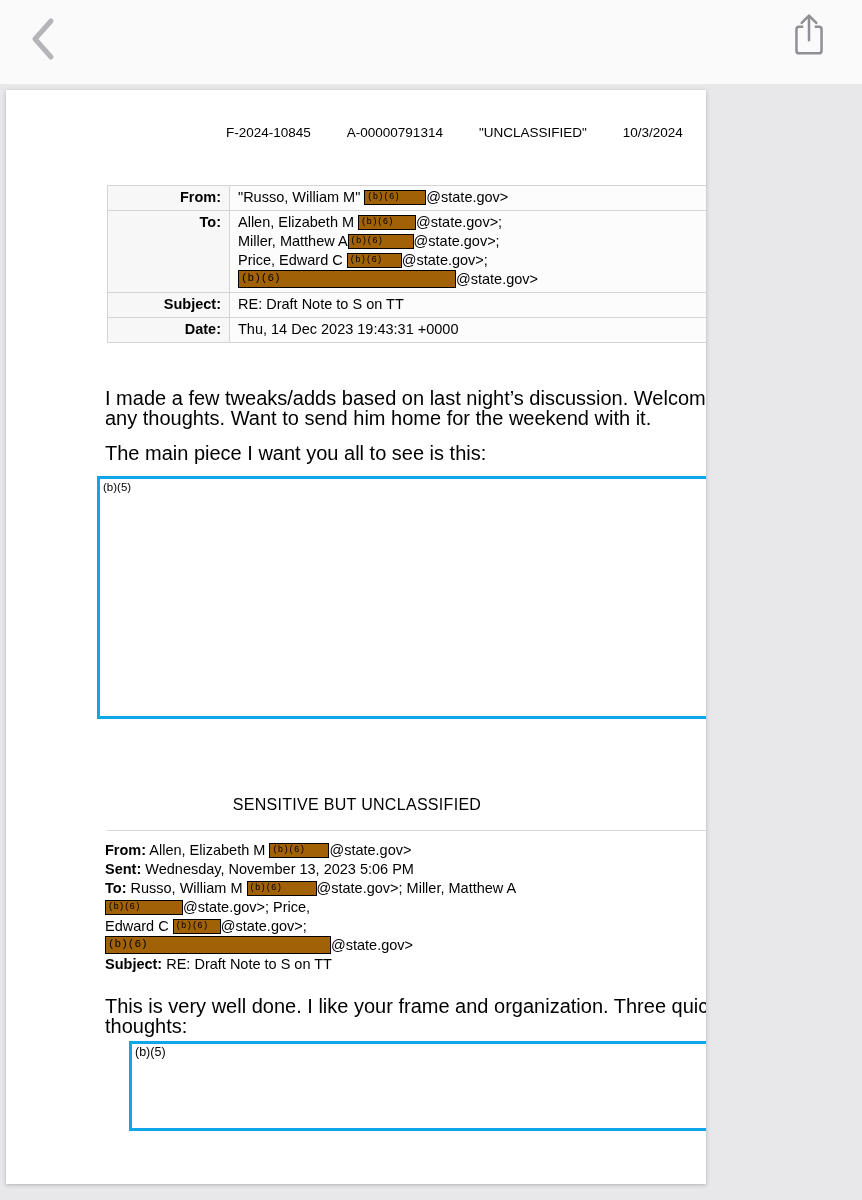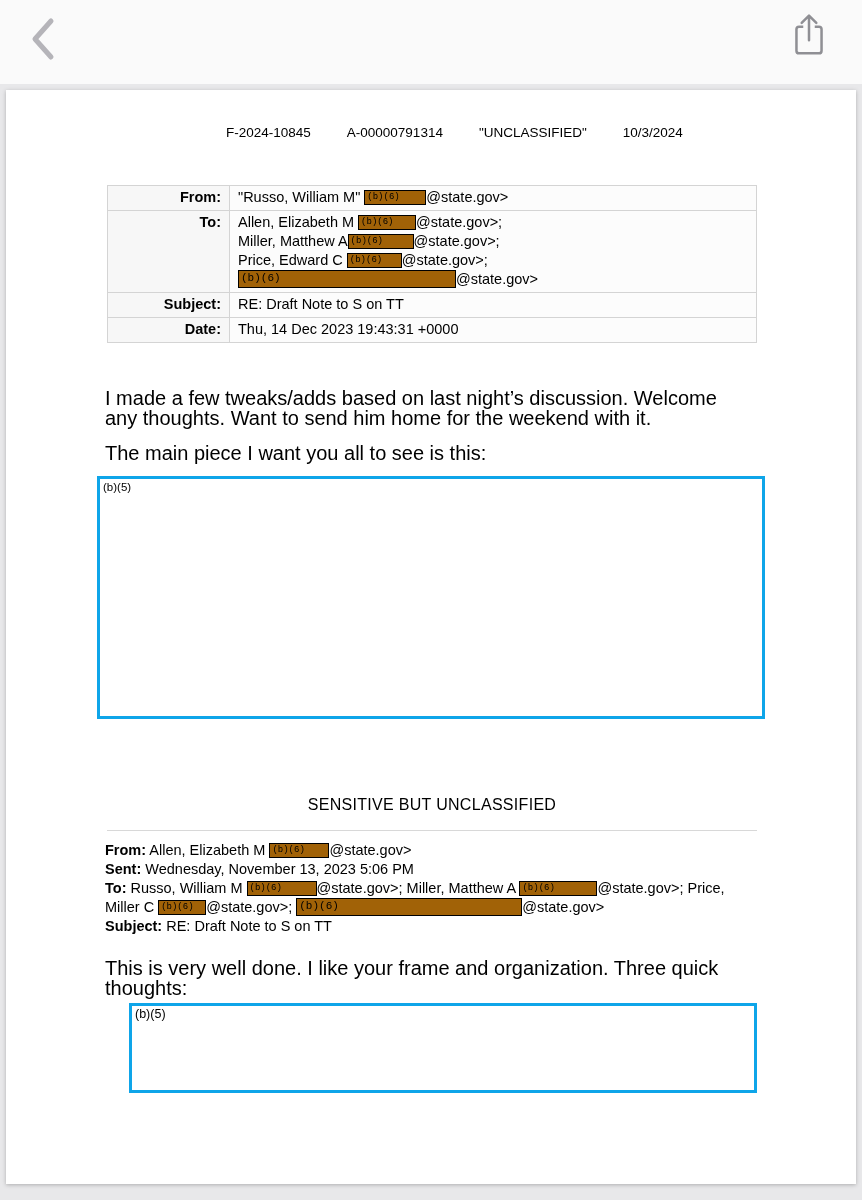--- a/index.html
+++ b/index.html
@@ -22,21 +22,21 @@
   .back-btn {
     position:absolute; left:30px; top:16px;
     background:none; border:none; padding:0; cursor:pointer;
   }
   .share-btn {
     position:absolute; right:34px; top:12px;
     background:none; border:none; padding:0; cursor:pointer;
   }
   
   .page {
-    margin:6px 6px 0 6px; width:850px; height:1094px;
+    margin:6px 6px 0 6px; width:700px; height:1094px;
     background:#ffffff;
     box-shadow:0 1px 4px rgba(0,0,0,0.25);
     padding:0 90px 0 92px;
     overflow:hidden;
   }
   .meta-row {
     margin:34px 0 0 128px;
     display:flex; gap:36px;
     font-size:13.5px; line-height:17px; color:#000;
     white-space:nowrap;
@@ -144,21 +144,21 @@
   </div>
 
   <div class="sbu">SENSITIVE BUT UNCLASSIFIED</div>
 
   <div class="hr"></div>
 
   <div class="email2">
     <div class="e2-line"><b>From:</b><span class="seg"> Allen, Elizabeth M </span><span class="rbox" style="width:60px">(b)(6)</span><span class="seg">@state.gov&gt;</span></div>
     <div class="e2-line"><b>Sent:</b><span class="seg"> Wednesday, November 13, 2023 5:06 PM</span></div>
     <div class="e2-line"><b>To:</b><span class="seg"> Russo, William M </span><span class="rbox" style="width:70px">(b)(6)</span><span class="seg">@state.gov&gt;; Miller, Matthew A </span><span class="rbox" style="width:78px">(b)(6)</span><span class="seg">@state.gov&gt;; Price,</span></div>
-    <div class="e2-line"><span class="seg">Miller C </span><span class="rbox" style="width:48px">(b)(6)</span><span class="seg">@state.gov&gt;; </span><span class="rbox rbox-lg" style="width:226px">(b)(6)</span><span class="seg">@state.gov&gt;</span></div>
+    <div class="e2-line"><span class="seg">Edward C </span><span class="rbox" style="width:48px">(b)(6)</span><span class="seg">@state.gov&gt;; </span><span class="rbox rbox-lg" style="width:226px">(b)(6)</span><span class="seg">@state.gov&gt;</span></div>
     <div class="e2-line"><b>Subject:</b><span class="seg"> RE: Draft Note to S on TT</span></div>
   </div>
 
   <p class="body-p p3">This is very well done. I like your frame and organization. Three quick thoughts:</p>
 
   <div class="bigbox box2">
     <span>(b)(5)</span>
   </div>
 
 </div>

